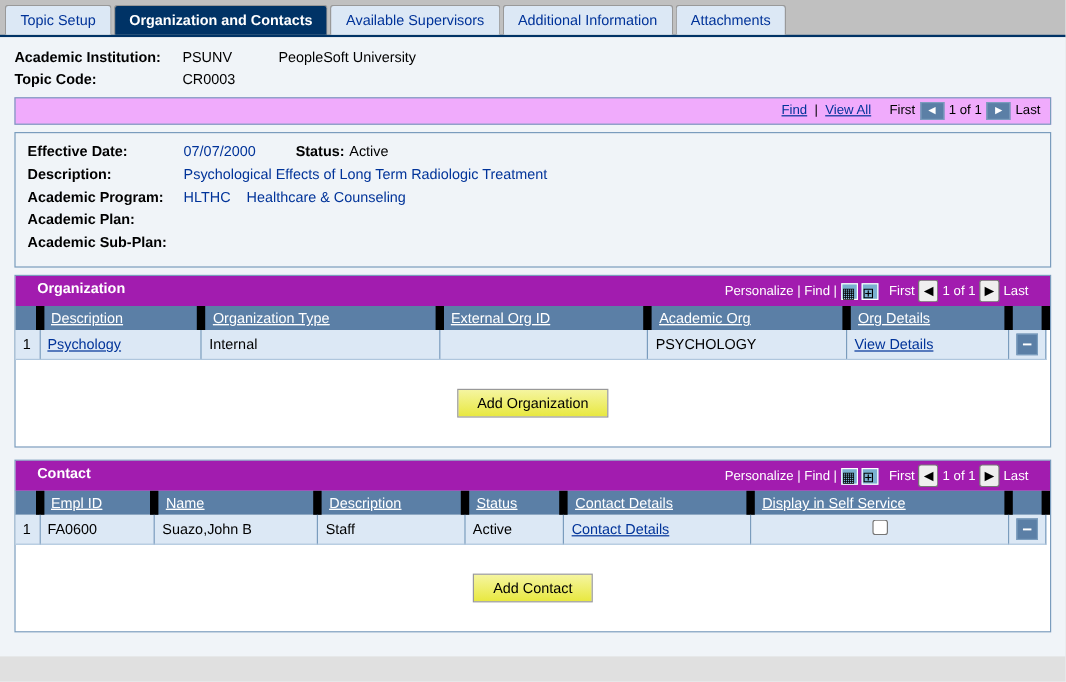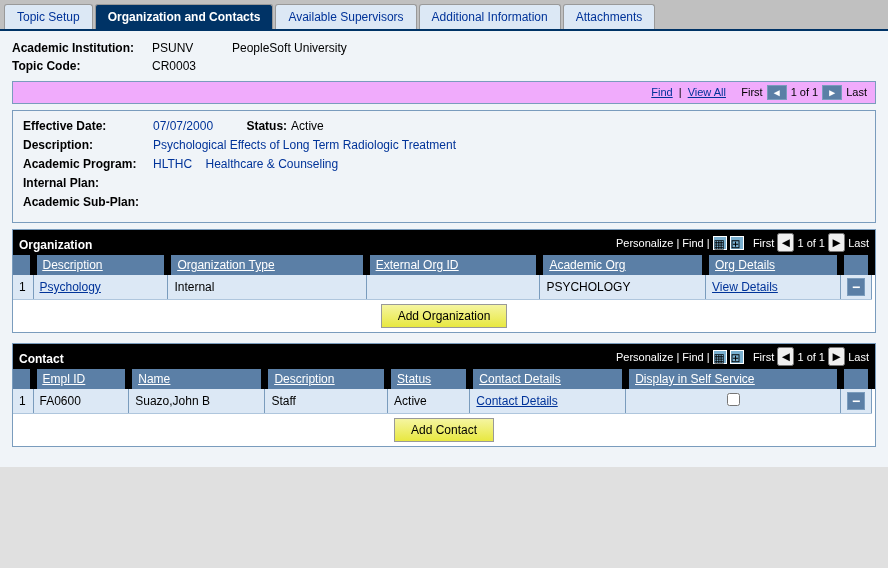--- a/index.html
+++ b/index.html
@@ -46,28 +46,28 @@
     .data-table tbody tr { background: #dce8f5; }
     .data-table tbody tr:nth-child(even) { background: #c8d8ee; }
     .data-table tbody td { padding: 3px 6px; border-right: 1px solid #7a9cbd; border-bottom: 1px solid #afc6dd; }
     .data-table tbody td a { color: #003399; text-decoration: underline; cursor: pointer; }
     .row-num { color: #000; font-weight: normal; }
 
     
     .remove-btn { background: #5b7fa6; border: 1px solid #7a9cbd; color: #fff; width: 18px; height: 18px; cursor: pointer; font-size: 14px; font-weight: bold; text-align: center; line-height: 16px; display: inline-block; }
 
     
-    .add-btn-row { text-align: center; padding: 4px; }
+    .add-btn-row { text-align: center; padding: 24px; }
     .add-btn { background: linear-gradient(to bottom, #f5f5a0, #e8e840); border: 1px solid #999; padding: 4px 16px; cursor: pointer; font-size: 12px; color: #000; }
 
     
     input[type="checkbox"] { width: 13px; height: 13px; }
 
     
-    .table-header-row { display: flex; align-items: flex-end; justify-content: space-between; background: #000000; padding: 3px 6px; }
+    .table-header-row { display: flex; align-items: flex-start; justify-content: space-between; background: #a21caf; padding: 3px 18px; }
     .table-header-title { color: #fff; font-weight: bold; font-size: 12px; }
     .table-header-controls { color: #fff; font-size: 11px; display: flex; align-items: center; gap: 4px; }
     .grid-icon { display: inline-block; width: 14px; height: 14px; background: #7ab0d0; border: 1px solid #fff; vertical-align: middle; cursor: pointer; }
     .spreadsheet-icon { display: inline-block; width: 14px; height: 14px; background: #7ab0d0; border: 1px solid #fff; vertical-align: middle; cursor: pointer; position: relative; }
 
     .controls-right { display: flex; align-items: center; gap: 3px; }
   </style>
 </head>
 <body>
 
@@ -117,21 +117,21 @@
       <span class="detail-label">Description:</span>
       <span class="detail-value">Psychological Effects of Long Term Radiologic Treatment</span>
     </div>
     <div class="detail-row">
       <span class="detail-label">Academic Program:</span>
       <span class="detail-value">HLTHC</span>
       &nbsp;&nbsp;&nbsp;&nbsp;
       <span class="detail-value">Healthcare &amp; Counseling</span>
     </div>
     <div class="detail-row">
-      <span class="detail-label">Internal Plan:</span>
+      <span class="detail-label">Academic Plan:</span>
       <span class="detail-value black"></span>
     </div>
     <div class="detail-row">
       <span class="detail-label">Academic Sub-Plan:</span>
       <span class="detail-value black"></span>
     </div>
   </div>
 
   <div class="section-panel">
     <div class="table-header-row">

